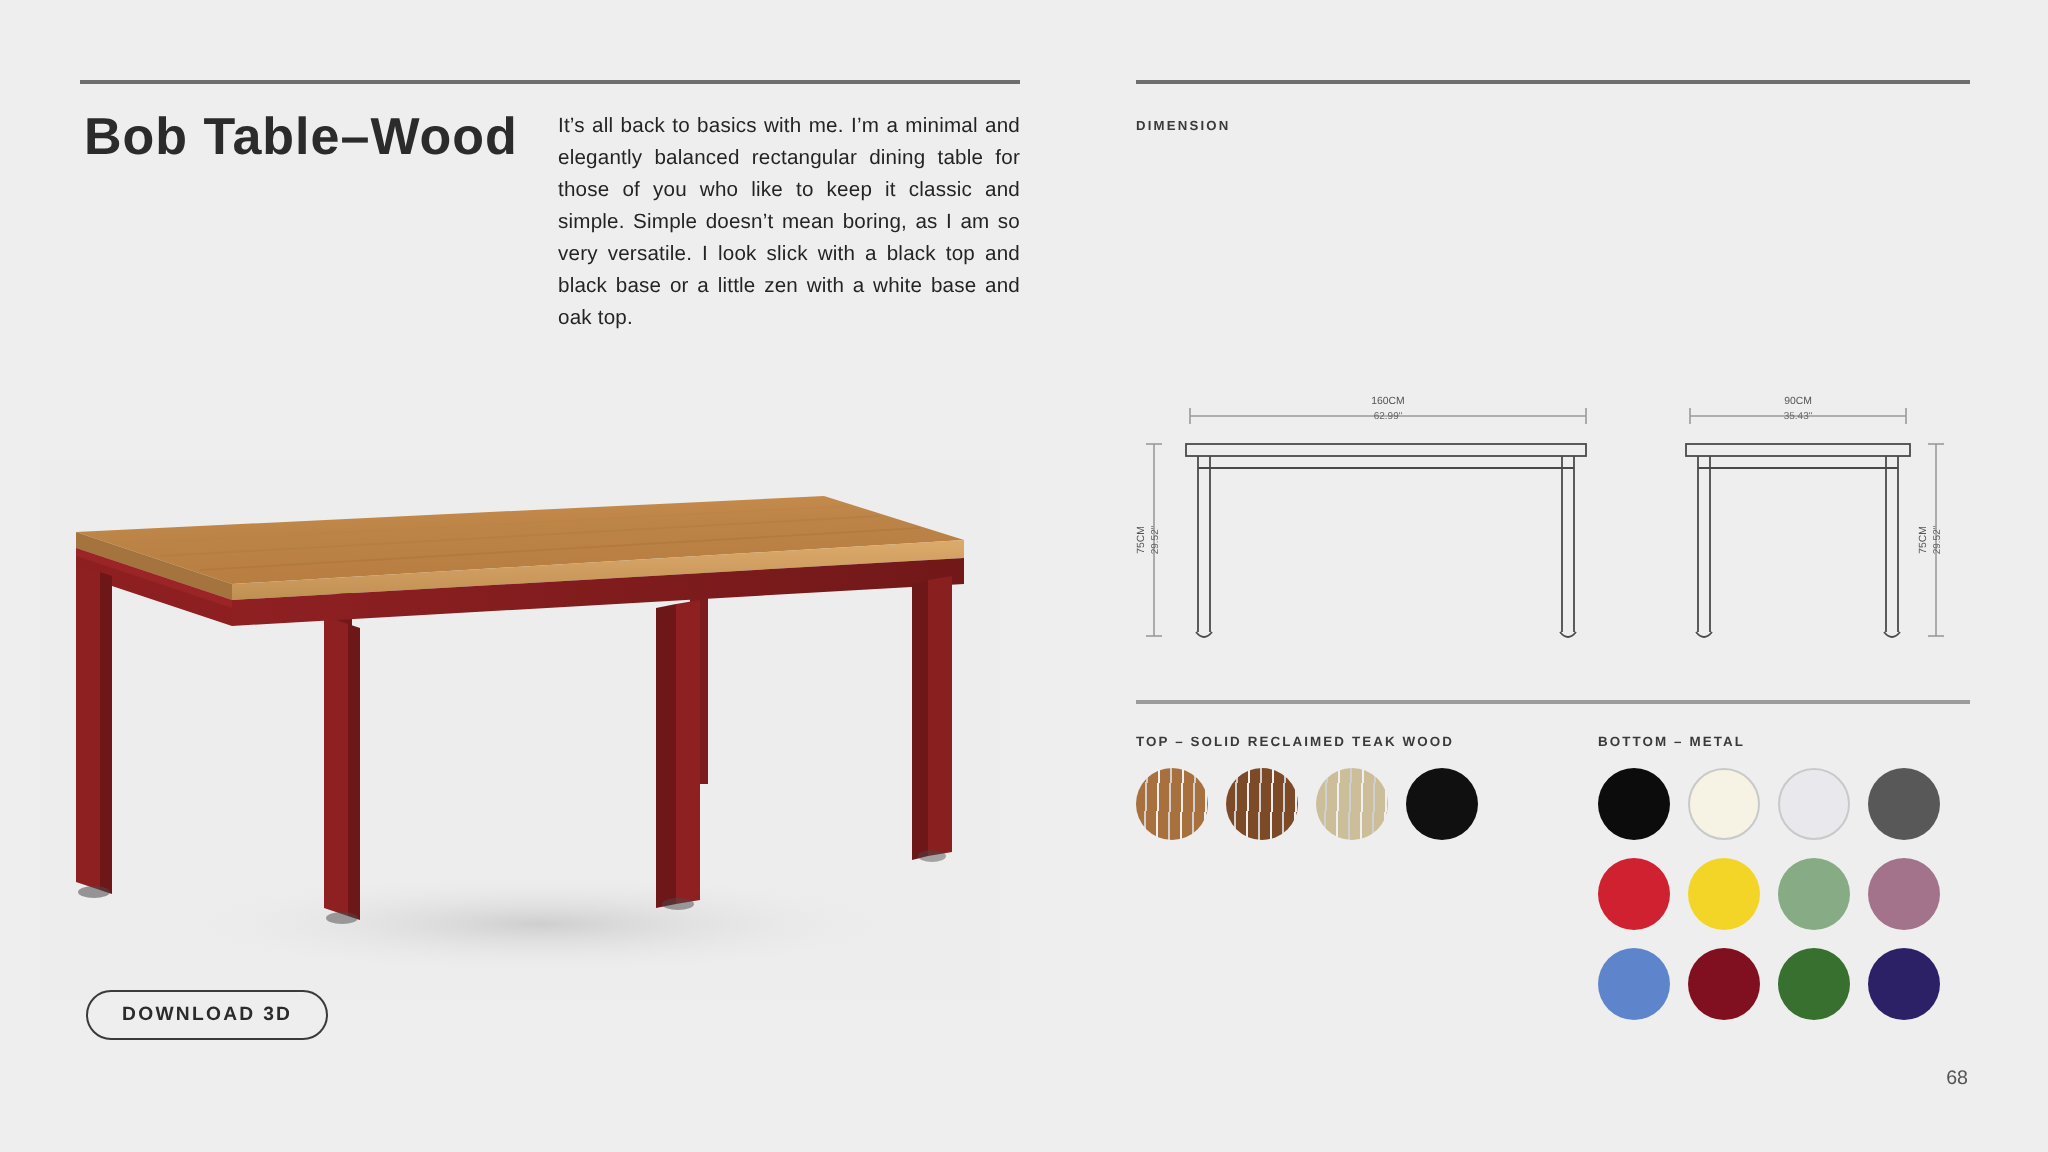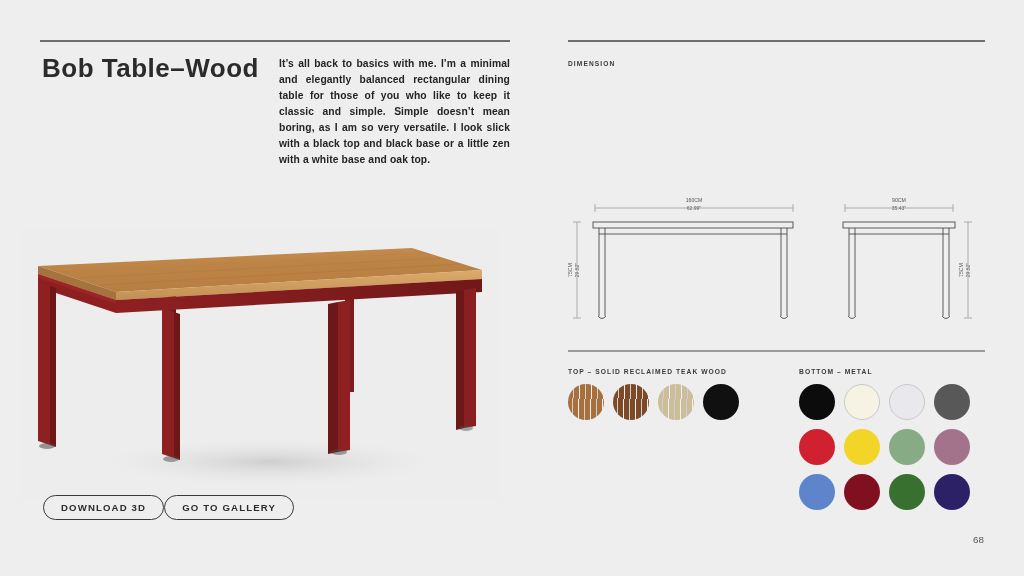--- a/index.html
+++ b/index.html
@@ -20,29 +20,29 @@
 
   
   #product-title {
     position: absolute; left: 42px; top: 55px;
     font-size: 26px; font-weight: 700; letter-spacing: 0.5px;
     line-height: 1.05; white-space: nowrap;
   }
   #product-description {
     position: absolute; left: 279px; top: 56px; width: 231px;
     font-size: 10.3px; line-height: 1.55; text-align: justify;
-    font-weight: 700; letter-spacing: .1px; color: #242424;
+    font-weight: 400; letter-spacing: .1px; color: #242424;
   }
 
   
   #product-photo { position: absolute; left: 20px; top: 230px; width: 480px; height: 270px; }
   #product-photo svg { display: block; width: 100%; height: 100%; }
 
   
-  #action-buttons { position: absolute; left: 43px; top: 495px; display: flex; gap: 0; }
+  #action-buttons { position: absolute; left: 43px; top: 495px; display: flex; gap: 14px; }
   .pill {
     border: 1.4px solid #3a3a3a; border-radius: 13px;
     height: 25px; padding: 0 17px;
     display: flex; align-items: center; justify-content: center;
     font-size: 9.6px; letter-spacing: 1.15px; font-weight: 600;
     color: #2b2b2b; background: transparent; cursor: pointer;
     white-space: nowrap;
   }
 
   
@@ -147,21 +147,20 @@
       <ellipse cx="319" cy="222" rx="8" ry="3" fill="#4a4a4a" opacity="0.5"></ellipse>
 
       <polygon points="444,60 456,58 456,196 444,198" fill="#8a1f20"></polygon>
       <polygon points="436,62 444,60 444,198 436,200" fill="#6d1718"></polygon>
       <ellipse cx="446" cy="198" rx="7" ry="3" fill="#4a4a4a" opacity="0.45"></ellipse>
     </svg>
   </div>
 
   <div id="action-buttons">
     <button class="pill">DOWNLOAD 3D</button>
-    <button class="pill">GO TO GALLERY</button>
   </div>
 
   <div id="copyright">©REDDIE 2024</div>
   <div id="page-number">68</div>
 
   <div id="dimension-label">DIMENSION</div>
 
   <div id="tech-drawings">
 
     <div class="dwg" id="drawing-front">

